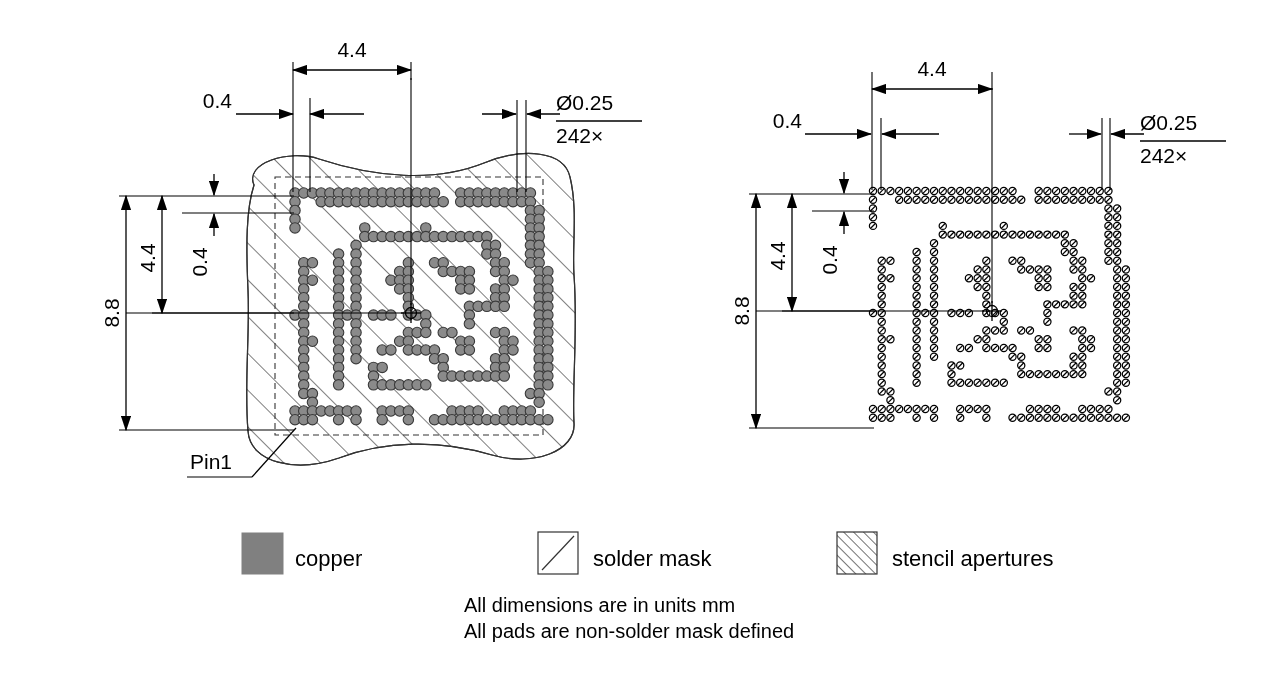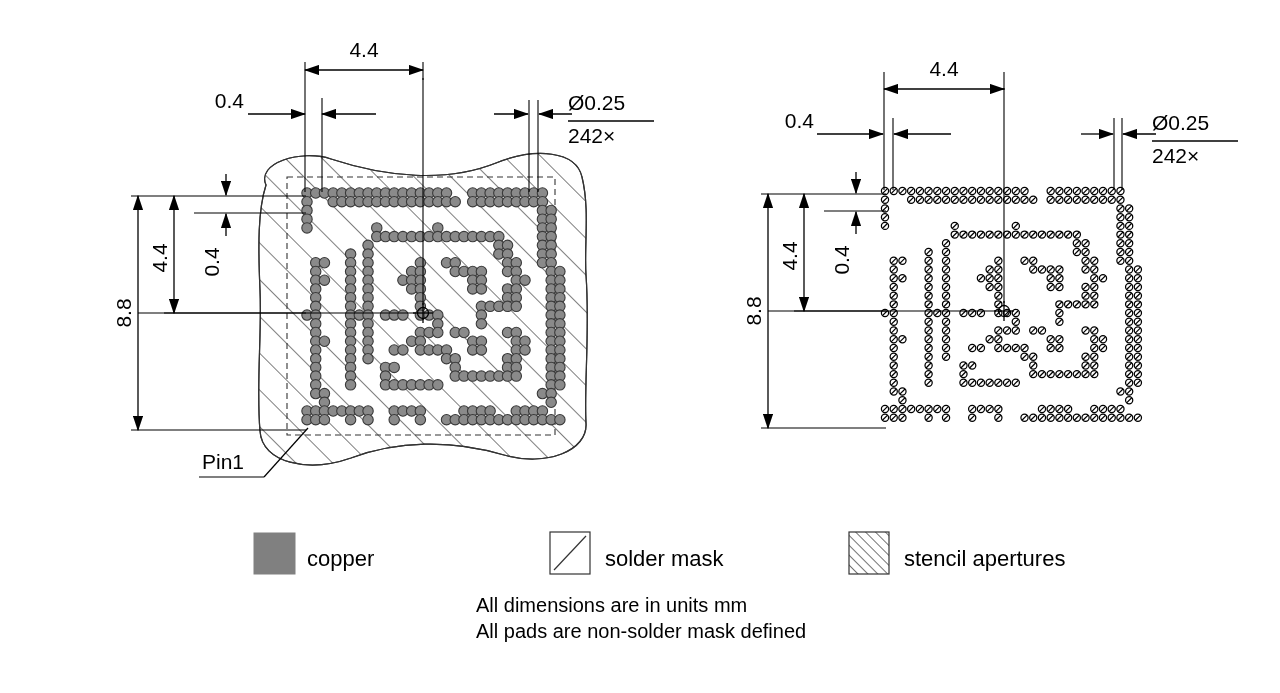--- a/index.html
+++ b/index.html
@@ -1,17 +1,17 @@
 <!DOCTYPE html>
 <html><head>
 <meta charset="utf-8">
 <style>
   html,body{margin:0;padding:0;background:#ffffff;}
   body{width:1280px;height:693px;font-family:"Liberation Sans",sans-serif;position:relative;overflow:hidden;}
-  #root{position:absolute;left:16px;top:0;width:1127px;height:693px;}
+  #root{position:absolute;left:4px;top:0;width:1127px;height:693px;}
   svg.layer{position:absolute;left:0;top:0;width:1280px;height:693px;overflow:visible;}
   .dimtext{font-family:"Liberation Sans",sans-serif;font-size:21px;fill:#000;}
   .legtext{font-family:"Liberation Sans",sans-serif;font-size:22px;fill:#000;}
   .notetext{font-family:"Liberation Sans",sans-serif;font-size:20px;fill:#000;}
   .pin1text{font-family:"Liberation Sans",sans-serif;font-size:21px;fill:#000;}
   text{white-space:pre;}
 </style>
 </head>
 <body>
 

